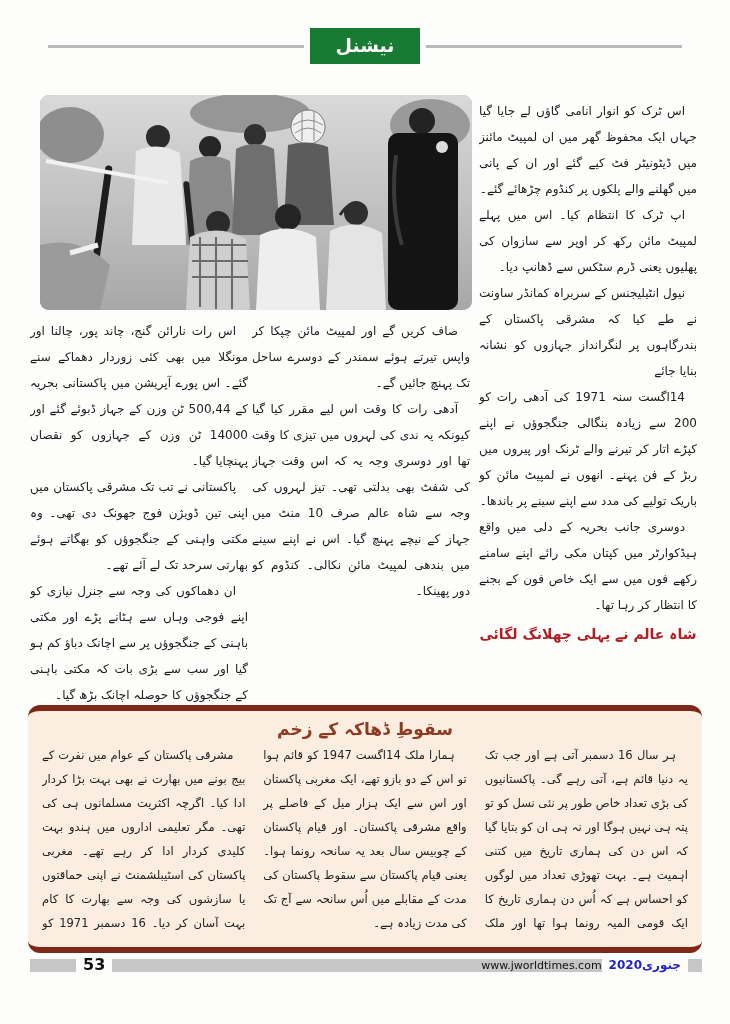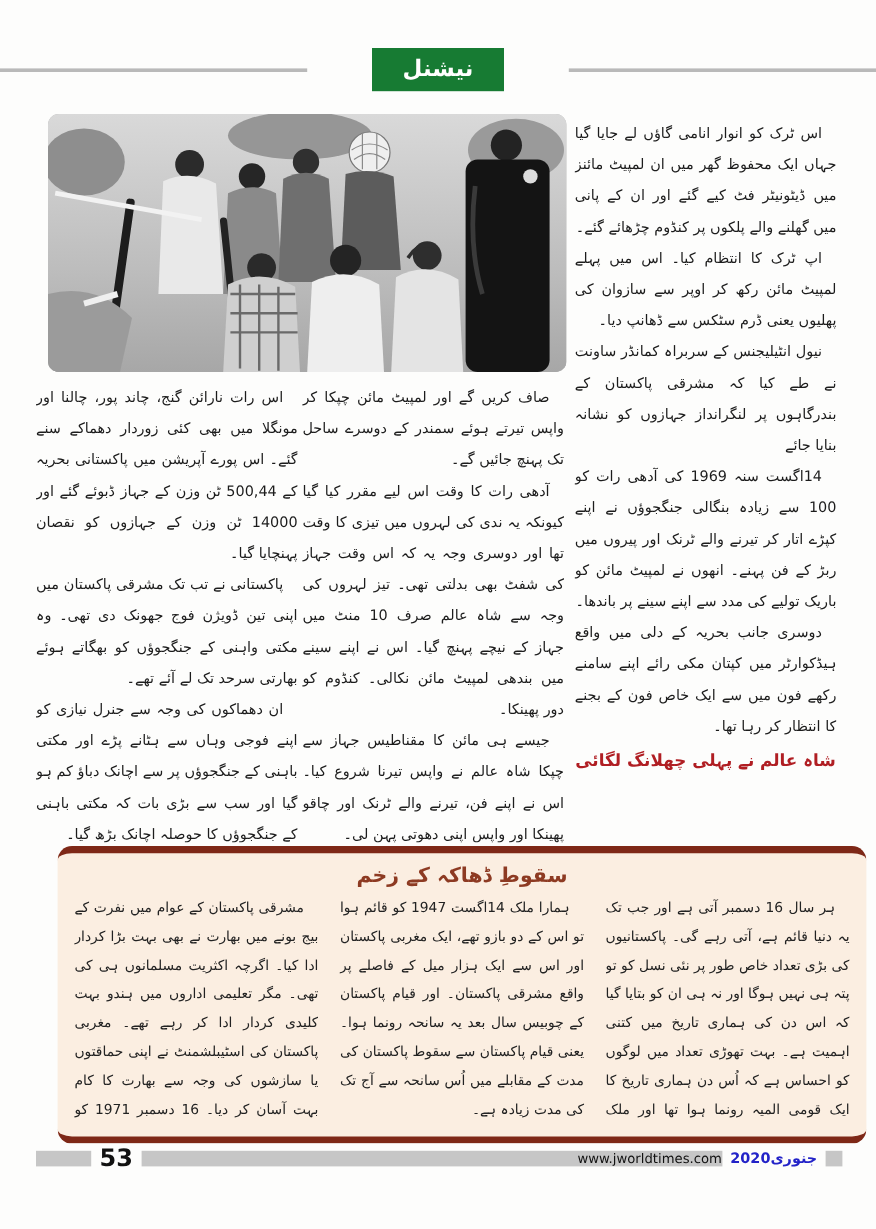--- a/index.html
+++ b/index.html
@@ -16,22 +16,22 @@
   html,body{margin:0;padding:0;}
   body{
     width:730px;height:1024px;background:#fdfdfc;
     font-family:"DejaVu Sans",sans-serif;color:var(--ink);
     overflow:hidden;
   }
   .page{position:relative;width:730px;height:1024px;background:#fdfdfc;}
 
   
   .header{
-    position:absolute;top:40px;left:0;width:730px;height:36px;
-    display:flex;align-items:center;justify-content:space-between;
+    position:absolute;top:28px;left:0;width:730px;height:36px;
+    display:flex;align-items:center;justify-content:center;
   }
   .hline{height:3px;width:256px;background:#b9b9b9;}
   .hline.left{margin-right:6px;}
   .hline.right{margin-left:6px;}
   .section-badge{
     display:inline-block;background:var(--green);color:#fff;
     font-size:19px;font-weight:bold;line-height:34px;height:36px;
     padding:0 26px;text-align:center;direction:rtl;
   }
 
@@ -58,21 +58,20 @@
   }
 
   
   .highlight-box{
     position:absolute;left:28px;top:705px;width:674px;height:248px;
     background:var(--boxbg);
     border-top:6px solid var(--maroon);
     border-bottom:6px solid var(--maroon);
     border-radius:12px;
     padding:6px 14px 4px 14px;
-    margin-left:20px;
   }
   .box-title{
     margin:2px 0 4px 0;text-align:center;direction:rtl;
     font-size:17px;font-weight:bold;color:var(--boxtitle);
   }
   .box-cols{
     display:flex;direction:rtl;gap:18px;height:190px;overflow:hidden;
   }
   .box-col{
     flex:1;direction:rtl;text-align:justify;
@@ -81,21 +80,21 @@
   .box-col p{margin:0;text-indent:12px;}
 
   
   .footer{
     position:absolute;left:30px;top:957px;width:672px;height:16px;
     display:flex;align-items:center;gap:7px;
   }
   .seg{height:13px;background:var(--graybar);display:inline-block;}
   .seg-a{width:46px;}
   .seg-b{width:14px;}
-  .page-num{font-size:20px;font-weight:bold;color:#111;line-height:16px;}
+  .page-num{font-size:16px;font-weight:bold;color:#111;line-height:16px;}
   .bar{
     flex:1;height:13px;background:var(--graybar);
     display:flex;align-items:center;justify-content:flex-end;
   }
   .url{font-size:11px;color:#111;line-height:13px;}
   .date{font-size:12px;font-weight:bold;color:var(--dateblue);direction:rtl;}
 </style>
 </head>
 <body>
 
@@ -153,30 +152,29 @@
 
       <path d="M0 150 Q40 140 70 170 L60 215 L0 215 Z" fill="#9b9b9b"></path>
       <path d="M30 158 L58 150" stroke="#efefef" stroke-width="5"></path>
     </svg>
   </div>
 
   <div class="col col-right">
     <p>اس ٹرک کو انوار انامی گاؤں لے جایا گیا جہاں ایک محفوظ گھر میں ان لمپیٹ مائنز میں ڈیٹونیٹر فٹ کیے گئے اور ان کے پانی میں گھلنے والے پلکوں پر کنڈوم چڑھائے گئے۔</p>
     <p>اپ ٹرک کا انتظام کیا۔ اس میں پہلے لمپیٹ مائن رکھ کر اوپر سے سازوان کی پھلیوں یعنی ڈرم سٹکس سے ڈھانپ دیا۔</p>
     <p>نیول انٹیلیجنس کے سربراہ کمانڈر ساونت نے طے کیا کہ مشرقی پاکستان کے بندرگاہوں پر لنگرانداز جہازوں کو نشانہ بنایا جائے</p>
-    <p>14اگست سنہ 1969 کی آدھی رات کو 100 سے زیادہ بنگالی جنگجوؤں نے اپنے کپڑے اتار کر تیرنے والے ٹرنک اور پیروں میں ربڑ کے فن پہنے۔ انھوں نے لمپیٹ مائن کو باریک تولیے کی مدد سے اپنے سینے پر باندھا۔</p>
+    <p>14اگست سنہ 1971 کی آدھی رات کو 200 سے زیادہ بنگالی جنگجوؤں نے اپنے کپڑے اتار کر تیرنے والے ٹرنک اور پیروں میں ربڑ کے فن پہنے۔ انھوں نے لمپیٹ مائن کو باریک تولیے کی مدد سے اپنے سینے پر باندھا۔</p>
     <p>دوسری جانب بحریہ کے دلی میں واقع ہیڈکوارٹر میں کپتان مکی رائے اپنے سامنے رکھے فون میں سے ایک خاص فون کے بجنے کا انتظار کر رہا تھا۔</p>
     <h3 class="red-heading">شاہ عالم نے پہلی چھلانگ لگائی</h3>
 
   </div>
 
   <div class="col col-mid">
     <p>صاف کریں گے اور لمپیٹ مائن چپکا کر واپس تیرتے ہوئے سمندر کے دوسرے ساحل تک پہنچ جائیں گے۔</p>
     <p>آدھی رات کا وقت اس لیے مقرر کیا گیا کیونکہ یہ ندی کی لہروں میں تیزی کا وقت تھا اور دوسری وجہ یہ کہ اس وقت جہاز کی شفٹ بھی بدلتی تھی۔ تیز لہروں کی وجہ سے شاہ عالم صرف 10 منٹ میں جہاز کے نیچے پہنچ گیا۔ اس نے اپنے سینے میں بندھی لمپیٹ مائن نکالی۔ کنڈوم کو دور پھینکا۔</p>
-    <p>جیسے ہی مائن کا مقناطیس جہاز سے چپکا شاہ عالم نے واپس تیرنا شروع کیا۔ اس نے اپنے فن، تیرنے والے ٹرنک اور چاقو پھینکا اور واپس اپنی دھوتی پہن لی۔</p>
 
   </div>
 
   <div class="col col-left">
     <p>اس رات نارائن گنج، چاند پور، چالنا اور مونگلا میں بھی کئی زوردار دھماکے سنے گئے۔ اس پورے آپریشن میں پاکستانی بحریہ کے 500,44 ٹن وزن کے جہاز ڈبوئے گئے اور 14000 ٹن وزن کے جہازوں کو نقصان پہنچایا گیا۔</p>
     <p>پاکستانی نے تب تک مشرقی پاکستان میں اپنی تین ڈویژن فوج جھونک دی تھی۔ وہ مکتی واہنی کے جنگجوؤں کو بھگاتے ہوئے بھارتی سرحد تک لے آئے تھے۔</p>
     <p>ان دھماکوں کی وجہ سے جنرل نیازی کو اپنے فوجی وہاں سے ہٹانے پڑے اور مکتی باہنی کے جنگجوؤں پر سے اچانک دباؤ کم ہو گیا اور سب سے بڑی بات کہ مکتی باہنی کے جنگجوؤں کا حوصلہ اچانک بڑھ گیا۔</p>
 
   </div>
 

